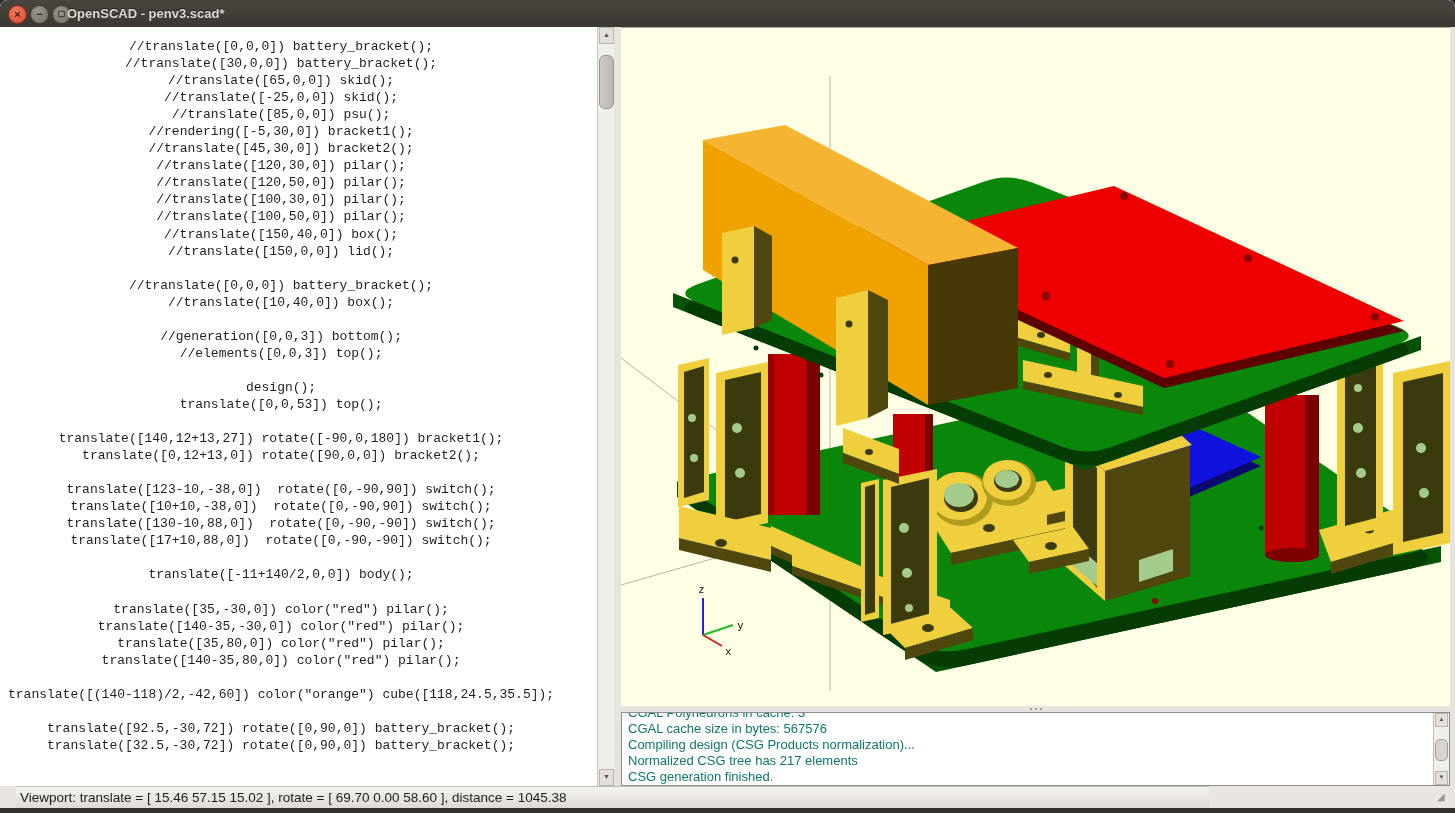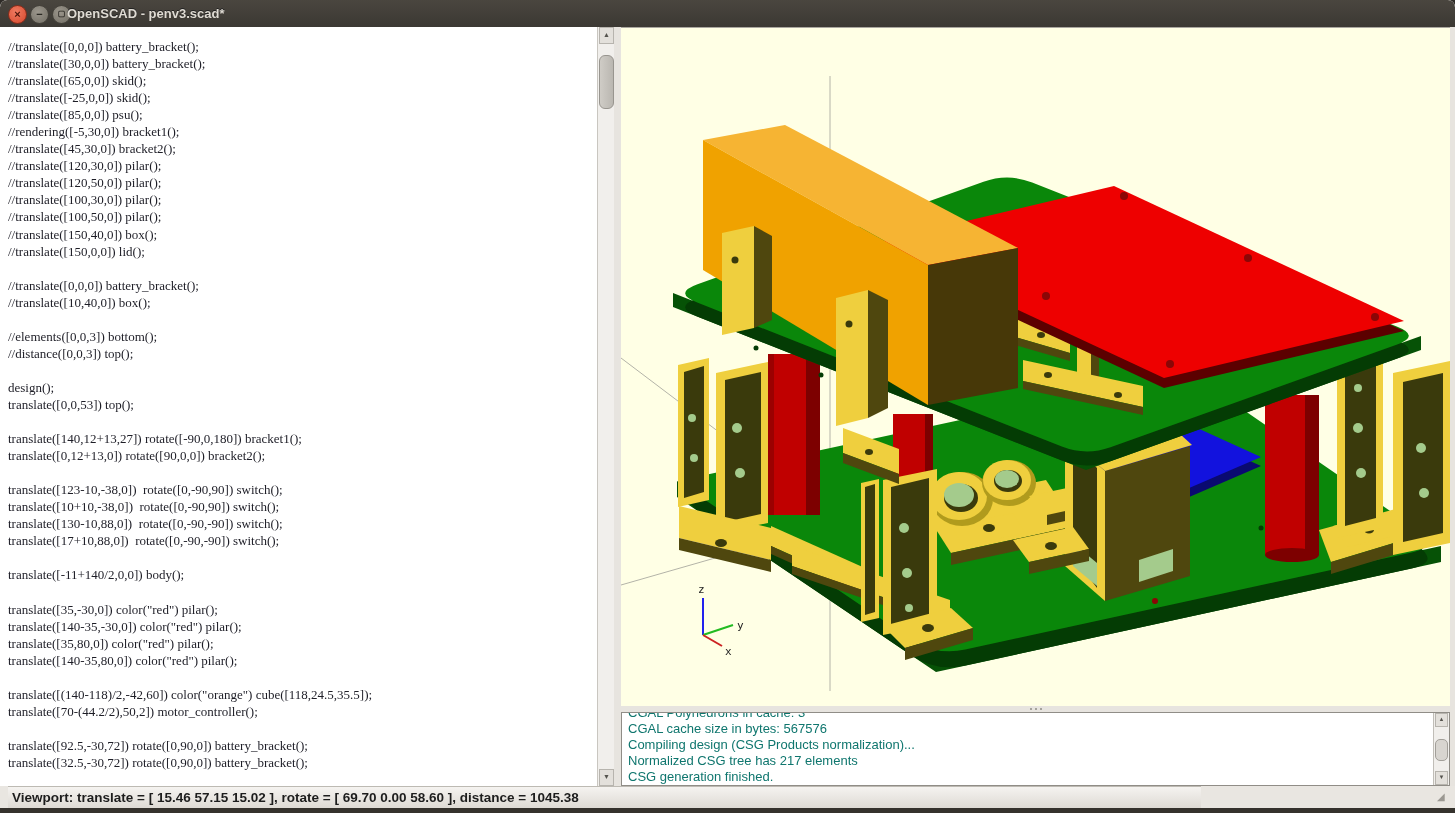--- a/index.html
+++ b/index.html
@@ -13,22 +13,22 @@
   .winbtn{position:absolute;top:5px;width:17px;height:17px;border-radius:50%;
           font-size:11px;line-height:16px;text-align:center;font-weight:bold;}
   #btn-close{left:8px;background:radial-gradient(circle at 40% 35%,#ef7b61,#d5472c);border:1px solid #8a2d1b;color:#4d150a;}
   #btn-min{left:30px;background:radial-gradient(circle at 40% 35%,#9b968c,#716d63);border:1px solid #45423b;color:#26241f;}
   #btn-max{left:52px;background:radial-gradient(circle at 40% 35%,#9b968c,#716d63);border:1px solid #45423b;color:#26241f;font-size:8px;}
   #title-text{position:absolute;left:67px;top:0;height:27px;line-height:27px;color:#dfdbd3;
               font-size:13px;font-weight:bold;text-shadow:0 -1px 0 #222;}
 
   
   #editor{left:0;top:27px;width:597px;height:759px;background:#ffffff;border-right:1px solid #a8a59e;overflow:hidden;}
-  #editor-code{position:absolute;left:8px;top:11px;font-family:Liberation Serif, serif;
-               font-size:13px;color:#1d1d26;}
+  #editor-code{position:absolute;left:8px;top:11px;font-family:Liberation Mono, monospace;
+               font-size:13px;color:#1d1d26;text-align:center;}
   #editor-code .ln{height:17.05px;line-height:17.05px;white-space:pre;}
 
   
   #ed-scroll{left:597px;top:27px;width:16px;height:759px;background:#f1efec;border-left:1px solid #c9c6c0;border-right:1px solid #c9c6c0;}
   .sb-btn{position:absolute;left:1px;width:13px;height:15px;background:#e3e0db;border:1px solid #b7b4ae;
           font-size:7px;color:#55534e;text-align:center;line-height:14px;}
   #ed-thumb{position:absolute;left:1px;top:28px;width:13px;height:52px;background:linear-gradient(90deg,#cfccc6,#bab7b1);
             border:1px solid #98958f;border-radius:6px;}
 
   
@@ -45,22 +45,22 @@
   
   #console{left:621px;top:712px;width:829px;height:74px;background:#ffffff;border:1px solid #908d87;box-sizing:border-box;overflow:hidden;}
   #console-lines{position:absolute;left:6px;top:-8px;right:18px;font-size:13px;color:#0f766e;}
   #console-lines .cl{height:16px;line-height:16px;white-space:pre;}
   #con-scroll{position:absolute;right:0;top:0;width:15px;height:72px;background:#f1efec;border-left:1px solid #c0bdb7;}
   #con-thumb{position:absolute;left:1px;top:26px;width:11px;height:20px;background:#d8d5d0;border:1px solid #a29f99;border-radius:5px;}
   .con-btn{position:absolute;left:1px;width:11px;height:12px;background:#e3e0db;border:1px solid #b7b4ae;
            font-size:6px;color:#55534e;text-align:center;line-height:11px;}
 
   
-  #statusbar{left:8px;top:786px;width:1193px;height:22px;background:linear-gradient(#f5f3f0,#ddd9d3);
-             border-top:1px solid #bdbab3;font-weight:bold;}
+  #statusbar{left:16px;top:786px;width:1193px;height:22px;background:linear-gradient(#f5f3f0,#ddd9d3);
+             border-top:1px solid #bdbab3;}
   #status-text{position:absolute;left:4px;top:0;height:22px;line-height:22px;font-size:13.5px;color:#1d1d1d;}
   #bottom-strip{left:0;top:808px;width:1455px;height:5px;background:#35322d;}
   #resize-grip{left:1437px;top:790px;width:14px;height:14px;color:#9b9892;font-size:10px;line-height:14px;}
 
   svg text{font-family:"DejaVu Sans Mono",monospace;font-size:11px;fill:#222;}
 </style>
 </head>
 <body>
 
 <div id="window">
@@ -84,43 +84,42 @@
         <div class="ln">//translate([120,30,0]) pilar();</div>
         <div class="ln">//translate([120,50,0]) pilar();</div>
         <div class="ln">//translate([100,30,0]) pilar();</div>
         <div class="ln">//translate([100,50,0]) pilar();</div>
         <div class="ln">//translate([150,40,0]) box();</div>
         <div class="ln">//translate([150,0,0]) lid();</div>
         <div class="ln"> </div>
         <div class="ln">//translate([0,0,0]) battery_bracket();</div>
         <div class="ln">//translate([10,40,0]) box();</div>
         <div class="ln"> </div>
-        <div class="ln">//elements([0,0,3]) bottom();</div>
-        <div class="ln">//distance([0,0,3]) top();</div>
+        <div class="ln">//generation([0,0,3]) bottom();</div>
+        <div class="ln">//elements([0,0,3]) top();</div>
         <div class="ln"> </div>
         <div class="ln">design();</div>
         <div class="ln">translate([0,0,53]) top();</div>
         <div class="ln"> </div>
         <div class="ln">translate([140,12+13,27]) rotate([-90,0,180]) bracket1();</div>
         <div class="ln">translate([0,12+13,0]) rotate([90,0,0]) bracket2();</div>
         <div class="ln"> </div>
         <div class="ln">translate([123-10,-38,0])  rotate([0,-90,90]) switch();</div>
         <div class="ln">translate([10+10,-38,0])  rotate([0,-90,90]) switch();</div>
         <div class="ln">translate([130-10,88,0])  rotate([0,-90,-90]) switch();</div>
         <div class="ln">translate([17+10,88,0])  rotate([0,-90,-90]) switch();</div>
         <div class="ln"> </div>
         <div class="ln">translate([-11+140/2,0,0]) body();</div>
         <div class="ln"> </div>
         <div class="ln">translate([35,-30,0]) color("red") pilar();</div>
         <div class="ln">translate([140-35,-30,0]) color("red") pilar();</div>
         <div class="ln">translate([35,80,0]) color("red") pilar();</div>
         <div class="ln">translate([140-35,80,0]) color("red") pilar();</div>
         <div class="ln"> </div>
         <div class="ln">translate([(140-118)/2,-42,60]) color("orange") cube([118,24.5,35.5]);</div>
-        <div class="ln">translate([70-(44.2/2),50,2]) motor_controller();</div>
         <div class="ln"> </div>
         <div class="ln">translate([92.5,-30,72]) rotate([0,90,0]) battery_bracket();</div>
         <div class="ln">translate([32.5,-30,72]) rotate([0,90,0]) battery_bracket();</div>
       </div>
   </div>
 
   <div id="ed-scroll" class="abs">
     <div class="sb-btn" style="top:0;">▲</div>
     <div id="ed-thumb"></div>
     <div class="sb-btn" style="bottom:0;">▼</div>

